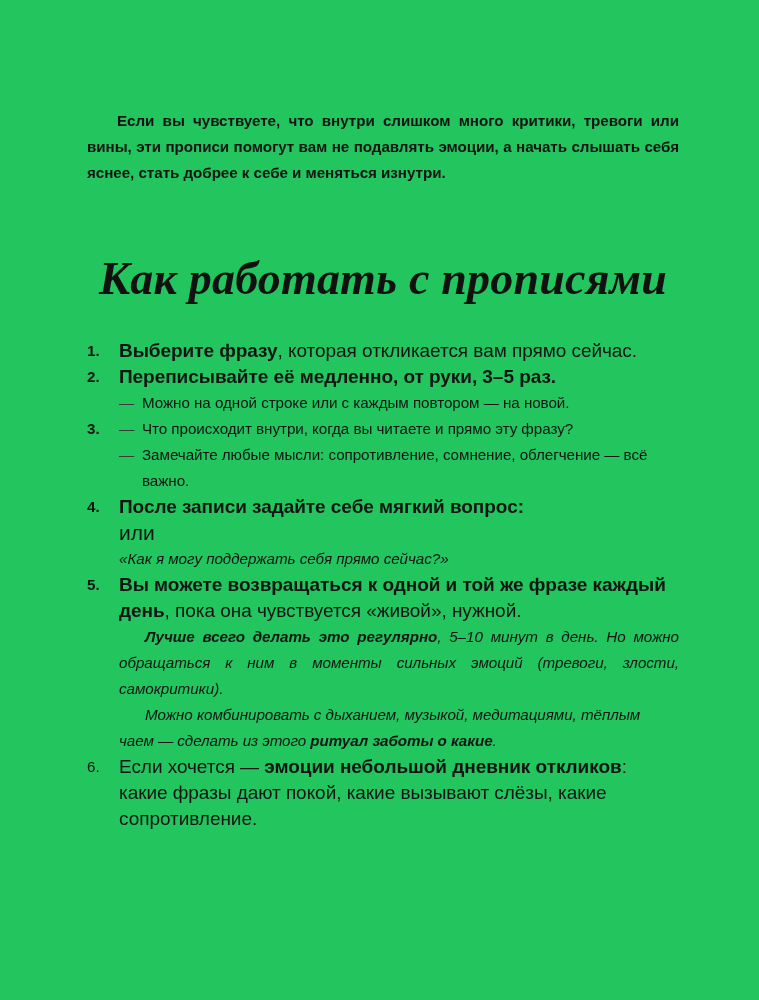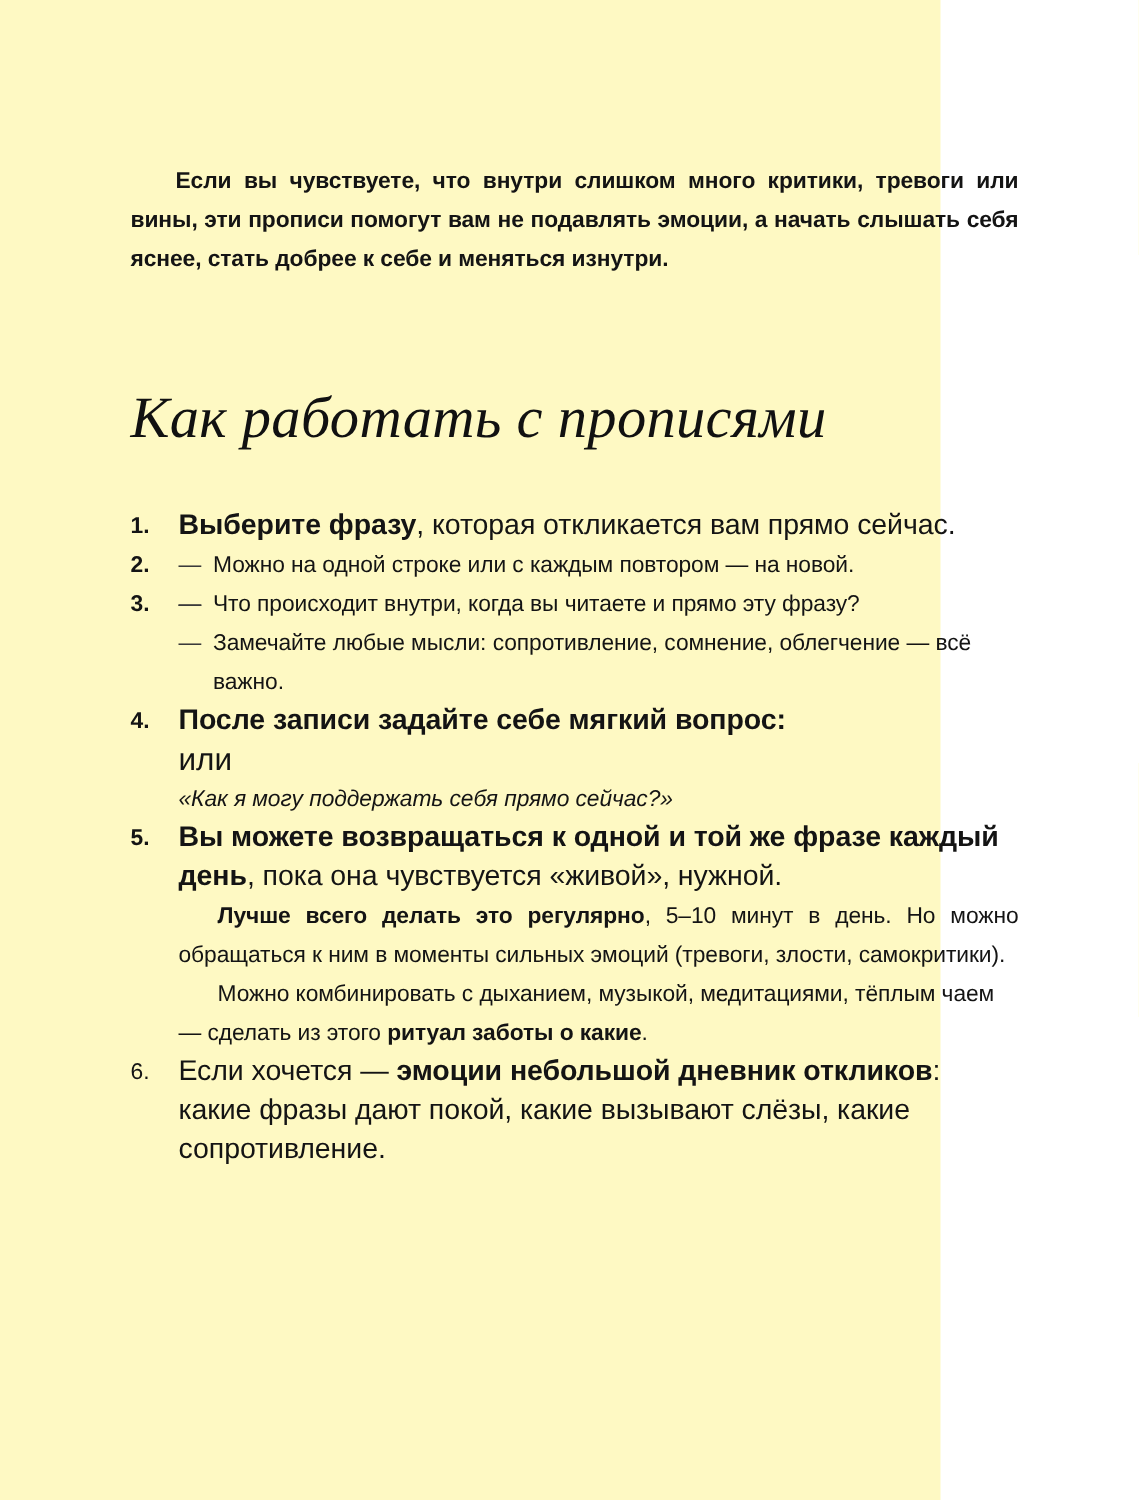--- a/index.html
+++ b/index.html
@@ -12,23 +12,23 @@
     width: 759px;
     height: 1000px;
     font-family: "Liberation Sans", "DejaVu Sans", sans-serif;
     color: #1a1a1a;
     -webkit-font-smoothing: antialiased;
     overflow: hidden;
   }
 
   .page {
     position: relative;
-    width: 627px;
+    width: 759px;
     height: 1000px;
-    background: #fef9c3;
+    background: #22c55e;
     box-sizing: border-box;
   }
 
   .content {
     position: absolute;
     left: 87px;
     top: 108px;
     width: 592px;
   }
 
@@ -41,24 +41,24 @@
     text-indent: 30px;
     letter-spacing: -0.05px;
     color: #141414;
     margin: 0;
   }
 
   
   .heading {
     font-family: "Liberation Serif", "DejaVu Serif", serif;
     font-style: italic;
-    font-weight: normal;
-    font-size: 39px;
+    font-weight: bold;
+    font-size: 46px;
     line-height: 42px;
-    text-align: left;
+    text-align: center;
     color: #111111;
     margin: 0;
     padding: 0;
     margin-top: 72px;
     letter-spacing: 0.2px;
   }
 
   
   .steps {
     margin: 0;
@@ -133,20 +133,21 @@
 
   
   .body-para {
     margin: 0;
     text-indent: 26px;
     font-size: 15.2px;
     line-height: 26px;
     letter-spacing: -0.05px;
     text-align: justify;
     text-justify: inter-word;
+    font-style: italic;
   }
   .nojust { text-align: left; }
 </style>
 </head>
 <body>
 
 <div class="page">
   <div class="content">
 
     <p class="intro">Если вы чувствуете, что внутри слишком много критики, тревоги или вины, эти прописи помогут вам не подавлять эмоции, а начать слышать себя яснее, стать добрее к себе и меняться изнутри.</p>
@@ -155,20 +156,21 @@
 
     <ol class="steps">
 
       <li class="step">
         <span class="step-num bold">1.</span>
         <span class="step-text"><span class="lead">Выберите фразу</span><span>, которая откликается вам прямо сейчас.</span></span>
       </li>
 
       <li class="step">
         <span class="step-num bold">2.</span>
+        <span class="step-text"><span class="lead">Переписывайте её медленно, от руки, 3–5 раз.</span><span></span></span>
         <ul class="sublist">
           <li class="subitem">
             <span class="dash">—</span>
             <span>Можно на одной строке или с каждым повтором — на новой.</span>
           </li>
           <li class="subitem">
             <span class="dash">—</span>
           </li>
         </ul>
       </li>

